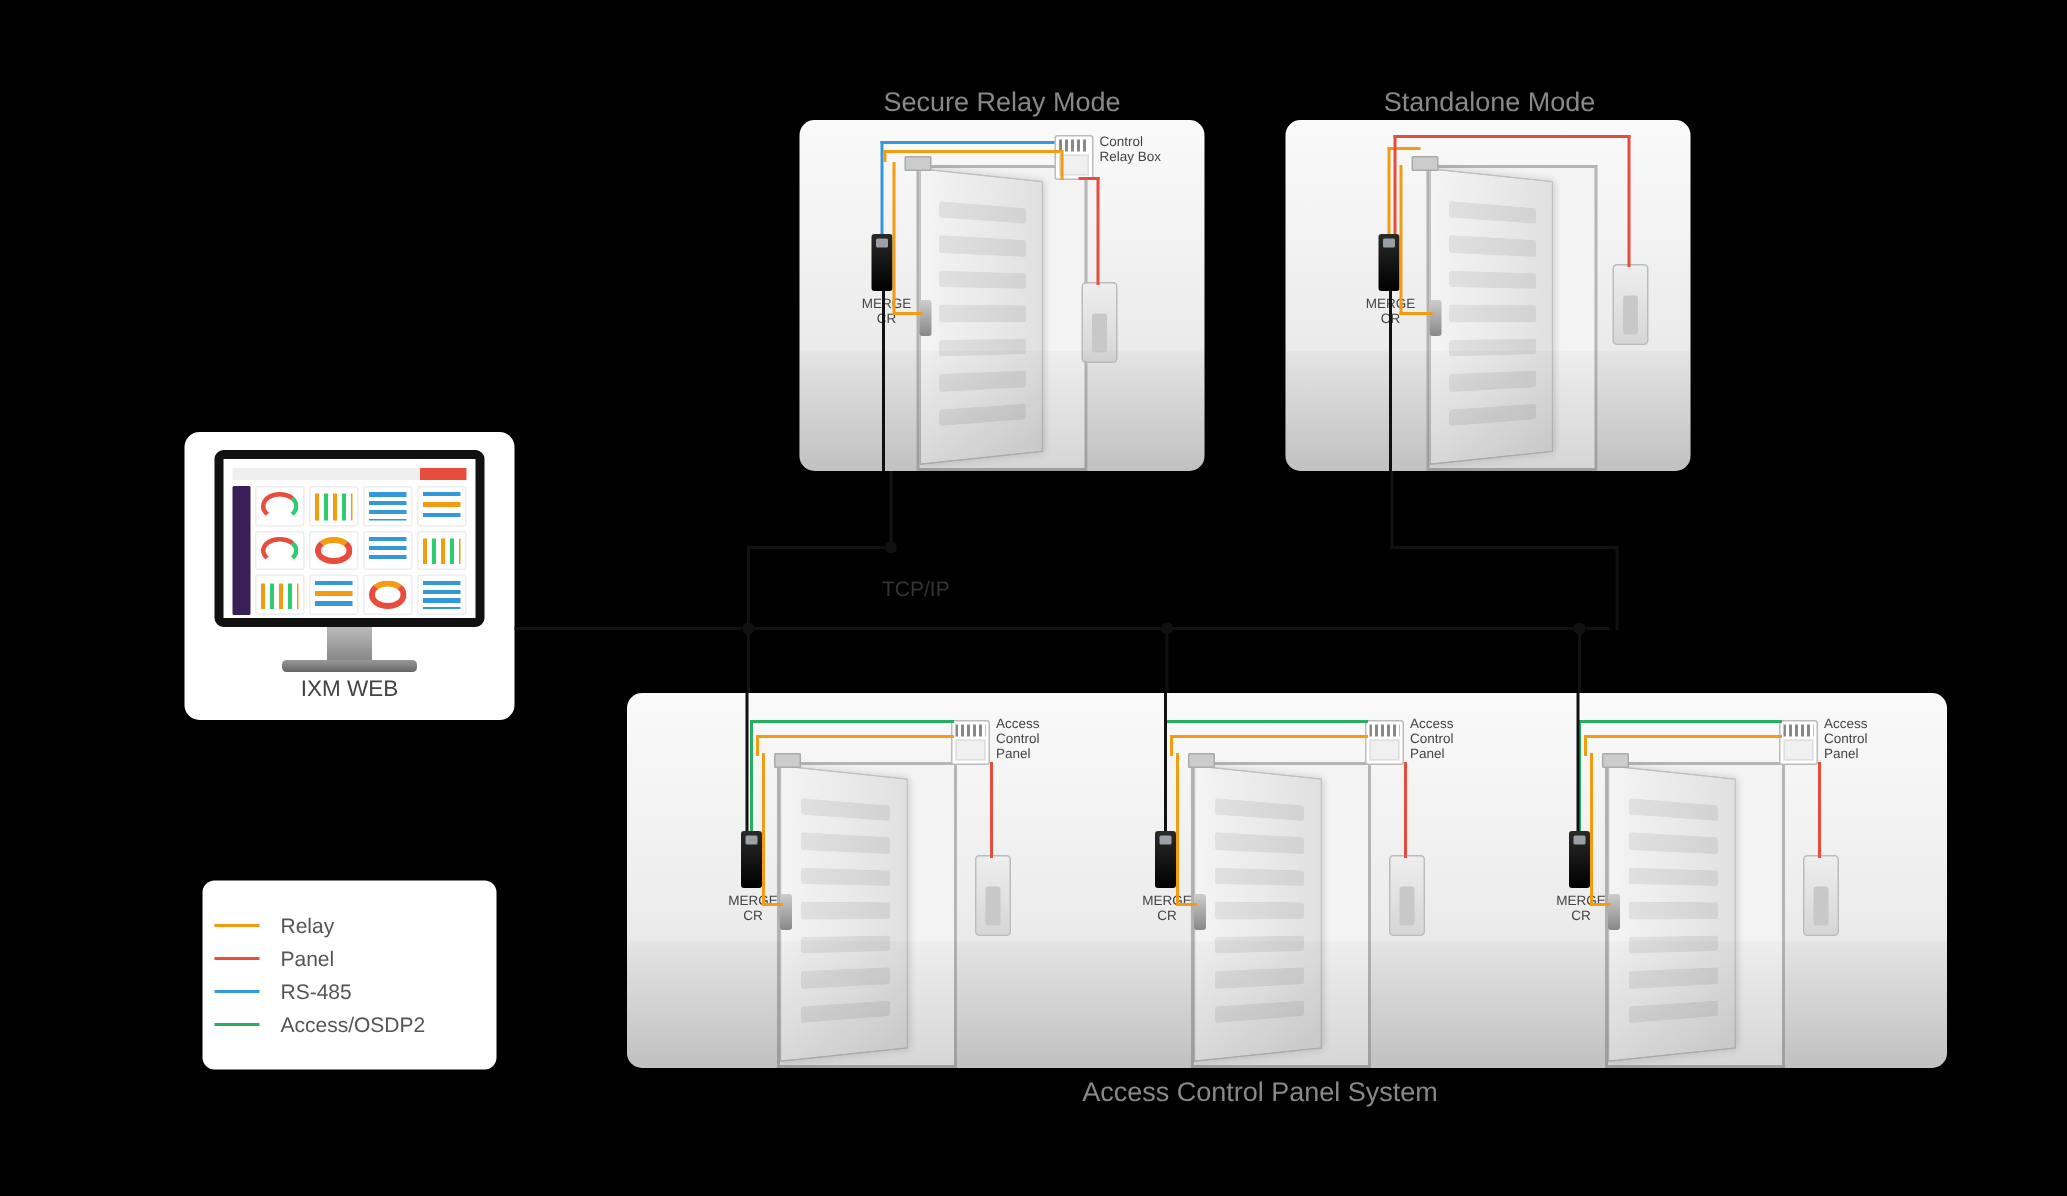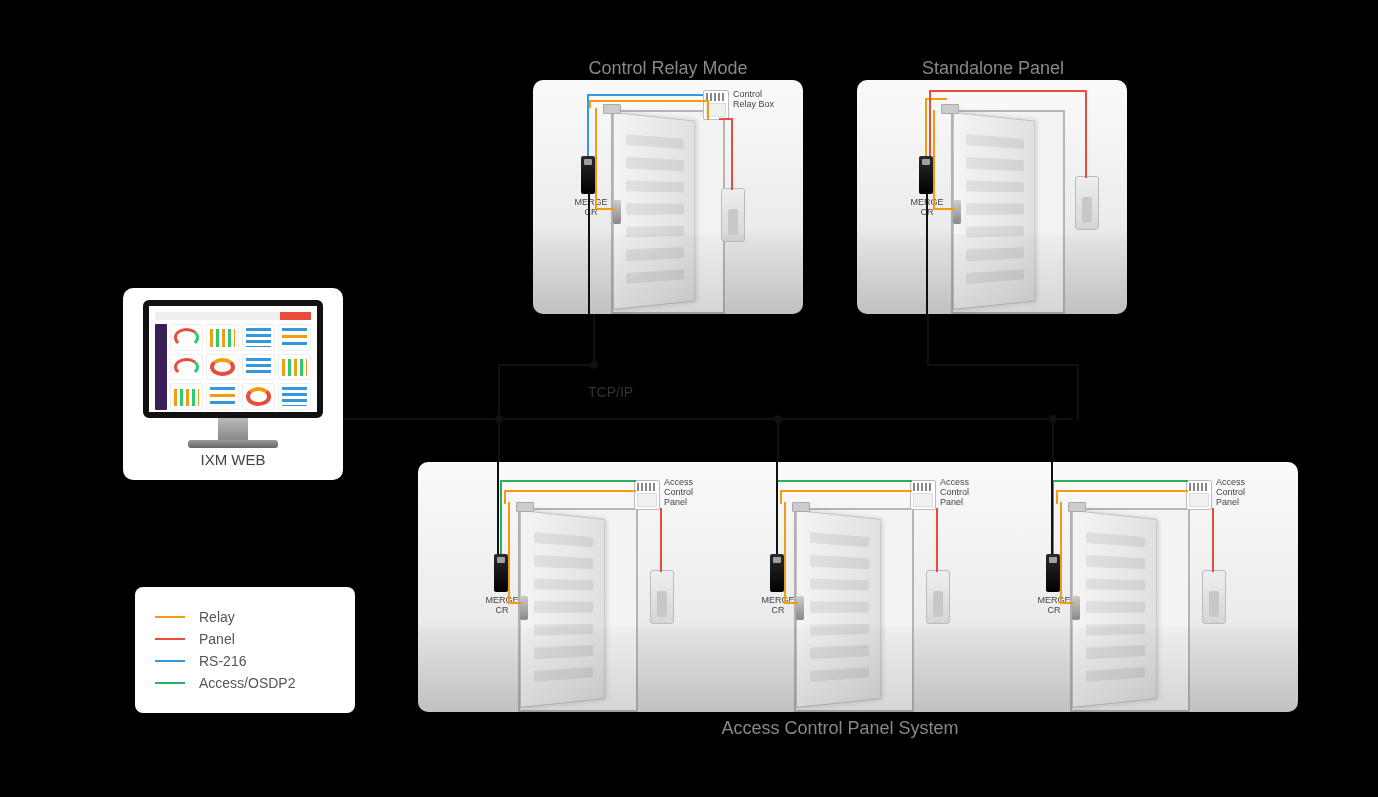--- a/index.html
+++ b/index.html
@@ -240,21 +240,21 @@
     text-align: center;
     color: #444;
     font-size: 15px;
     margin-top: 23px;
   }
 
   
   .legend {
     background: #fff;
     border-radius: 8px;
-    padding: 16px 20px;
+    padding: 16px 8px;
     font-size: 14px;
     color: #555;
   }
   .legend .row {
     display: flex;
     align-items: center;
     margin: 6px 0;
   }
   .legend .swatch {
     width: 30px;
@@ -266,22 +266,22 @@
   .c-485   { background: #3498db; }
   .c-wieg  { background: #27ae60; }
 
   .wire { position: absolute; }
   .wire.h { height: 2px; }
   .wire.v { width: 2px; }
 </style>
 </head>
 <body>
 
-<div class="abs mode-title" style="left:533px; top:58px; width:270px;">Control Relay Mode</div>
-<div class="abs mode-title" style="left:858px; top:58px; width:270px;">Standalone Panel</div>
+<div class="abs mode-title" style="left:533px; top:58px; width:270px;">Secure Relay Mode</div>
+<div class="abs mode-title" style="left:858px; top:58px; width:270px;">Standalone Mode</div>
 
 <div class="abs panel" style="left:123px; top:288px; width:220px; height:192px;">
   <div class="monitor" style="left:20px; top:12px;">
     <div class="screen">
       <div class="topbar"></div>
       <div class="grid">
         <div class="sideb"></div>
         <div class="card gauge"></div>
         <div class="card bars"></div>
         <div class="card hbars"></div>
@@ -306,21 +306,21 @@
   <div class="row">
     <div class="swatch c-relay"></div>
     <span>Relay</span>
   </div>
   <div class="row">
     <div class="swatch c-input"></div>
     <span>Panel</span>
   </div>
   <div class="row">
     <div class="swatch c-485"></div>
-    <span>RS-216</span>
+    <span>RS-485</span>
   </div>
   <div class="row">
     <div class="swatch c-wieg"></div>
     <span>Access/OSDP2</span>
   </div>
 </div>
 
 <div class="abs bus-line" style="left:343px; top:418px; width:730px;"></div>
 <div class="abs tcpip" style="left:588px; top:384px;">TCP/IP</div>
 

